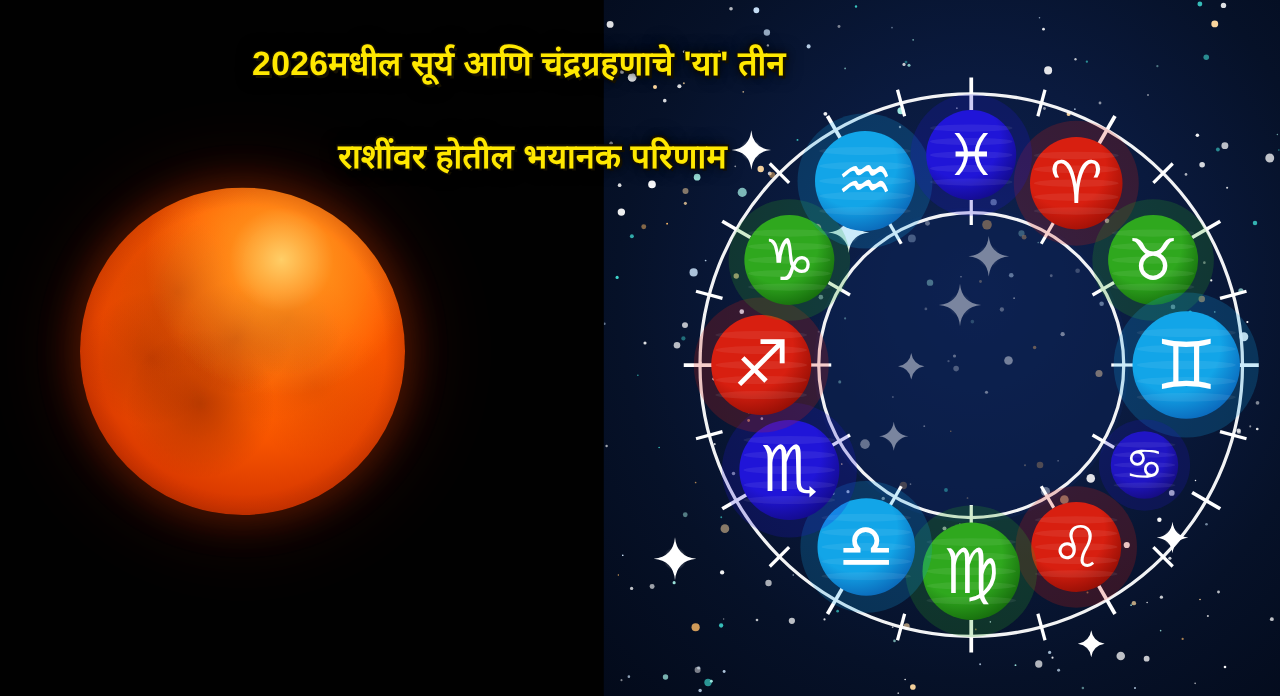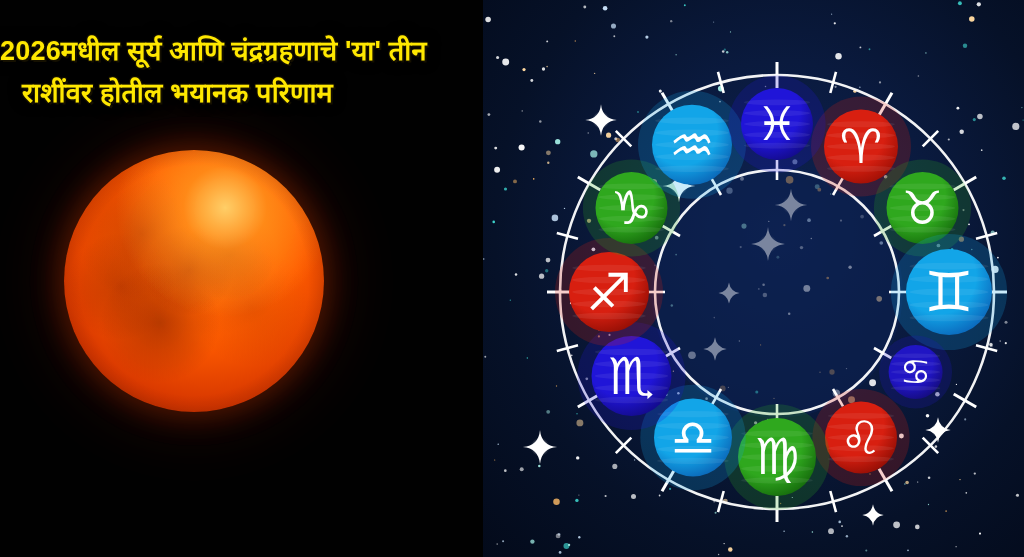--- a/index.html
+++ b/index.html
@@ -27,29 +27,29 @@
   .moon-limb{position:absolute;inset:0;border-radius:50%;
         background:radial-gradient(circle at 50% 50%, rgba(0,0,0,0) 62%, rgba(60,14,2,.35) 86%, rgba(10,2,0,.75) 100%);}
 
   
   .right-panel{position:absolute;left:483px;top:0;width:541px;height:557px;overflow:hidden;
       background:
         radial-gradient(ellipse at 55% 42%, #0e2352 0%, #0a1a3e 38%, #061128 68%, #030a1a 100%);}
   .right-panel svg{position:absolute;left:0;top:0;}
 
   
-  .headline{position:absolute;left:0;top:30px;width:790px;text-align:left;
-            z-index:40;pointer-events:none;}
+  .headline{position:absolute;left:0;top:30px;width:790px;text-align:center;
+            z-index:40;pointer-events:none;padding-left:20px;}
   .headline .hl{display:block;color:#ffe800;font-weight:700;font-size:27px;
             line-height:42px;letter-spacing:.2px;
             text-shadow:
               2px 2px 0 #151000, -1px -1px 0 #151000,
               1px -1px 0 #151000, -1px 1px 0 #151000,
               0 0 7px rgba(0,0,0,.95), 0 0 14px rgba(0,0,0,.7);}
-  .headline .l2{margin-left:22px;}
+  .headline .l2{margin-left:22px;margin-top:32px;}
 </style>
 </head>
 <body>
 
 <div id="stage">
 
   <div class="left-panel">
     <div class="moon">
       <div class="moon-limb"></div>
     </div>

